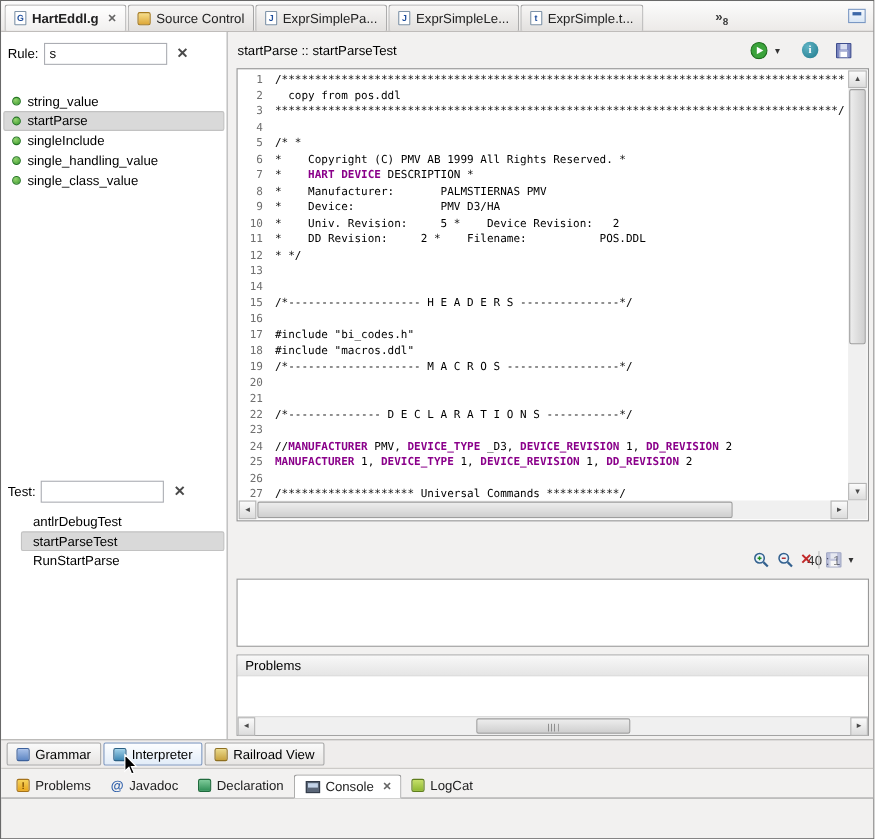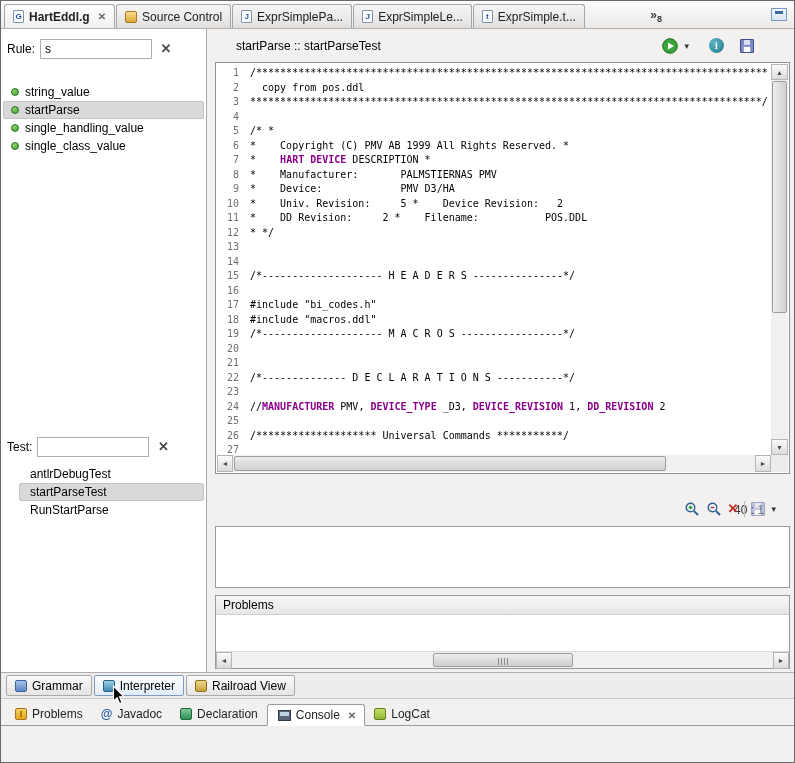--- a/index.html
+++ b/index.html
@@ -45,21 +45,21 @@
   .list-item { height:18px; display:flex; align-items:center; gap:6px; padding-left:7px;
                border:1px solid transparent; border-radius:2px; }
   .list-item.selected { background:#D9D9D9; border-color:#C2C2C2; }
   .dot { width:8px; height:8px; border-radius:50%; flex:none;
          background:radial-gradient(circle at 35% 30%, #94D56E, #3D9B2F); border:1px solid #257525; }
   .test-list .list-item { padding-left:10px; }
 
   
   .right { position:absolute; top:28px; left:207px; right:0; bottom:90px; background:#F2F1F0; }
   .ed-header { position:absolute; top:0; left:0; right:0; height:33px; display:flex;
-               align-items:center; padding:0 28px; }
+               align-items:center; padding:0 8px; }
   .ed-title { flex:1; }
   .ed-actions { display:flex; align-items:center; gap:6px; margin-right:12px; }
   .dd-arrow { font-size:9px; color:#333; }
   .info-icon { width:15px; height:15px; border-radius:50%; color:#FFF;
                background:radial-gradient(circle at 35% 30%, #5FB3C4, #1F7A8C);
                font:bold 10px "Liberation Serif",serif; display:flex; align-items:center;
                justify-content:center; }
   .floppy { width:14px; height:14px; position:relative; background:#7D88C2;
             border:1px solid #3F4E8E; border-radius:1px; }
   .floppy::before { content:""; position:absolute; top:0; left:3px; right:3px; height:5px; background:#D9DEF0; }
@@ -197,20 +197,24 @@
     </div>
 
     <div class="rule-list">
       <div class="list-item">
         <span class="dot"></span>
         <span>string_value</span>
       </div>
       <div class="list-item selected">
         <span class="dot"></span>
         <span>startParse</span>
+      </div>
+      <div class="list-item">
+        <span class="dot"></span>
+        <span>singleInclude</span>
       </div>
       <div class="list-item">
         <span class="dot"></span>
         <span>single_handling_value</span>
       </div>
       <div class="list-item">
         <span class="dot"></span>
         <span>single_class_value</span>
       </div>
     </div>
@@ -299,20 +303,21 @@
           <div class="code-line"><span>/*-------------------- H E A D E R S ---------------*/</span></div>
           <div class="code-line">&nbsp;</div>
           <div class="code-line"><span>#include "bi_codes.h"</span></div>
           <div class="code-line"><span>#include "macros.ddl"</span></div>
           <div class="code-line"><span>/*-------------------- M A C R O S -----------------*/</span></div>
           <div class="code-line">&nbsp;</div>
           <div class="code-line">&nbsp;</div>
           <div class="code-line"><span>/*-------------- D E C L A R A T I O N S -----------*/</span></div>
           <div class="code-line">&nbsp;</div>
           <div class="code-line"><span>//</span><span class="kw">MANUFACTURER</span><span> PMV, </span><span class="kw">DEVICE_TYPE</span><span> _D3, </span><span class="kw">DEVICE_REVISION</span><span> 1, </span><span class="kw">DD_REVISION</span><span> 2</span></div>
+          <div class="code-line"><span class="kw">MANUFACTURER</span><span> 1, </span><span class="kw">DEVICE_TYPE</span><span> 1, </span><span class="kw">DEVICE_REVISION</span><span> 1, </span><span class="kw">DD_REVISION</span><span> 2</span></div>
           <div class="code-line">&nbsp;</div>
           <div class="code-line"><span>/******************** Universal Commands ***********/</span></div>
         </div>
 
       <div class="vscroll">
         <div class="sbtn" style="top:0;left:0;">▲</div>
         <div class="vthumb"></div>
         <div class="sbtn" style="bottom:0;left:0;">▼</div>
       </div>
       <div class="hscroll">

